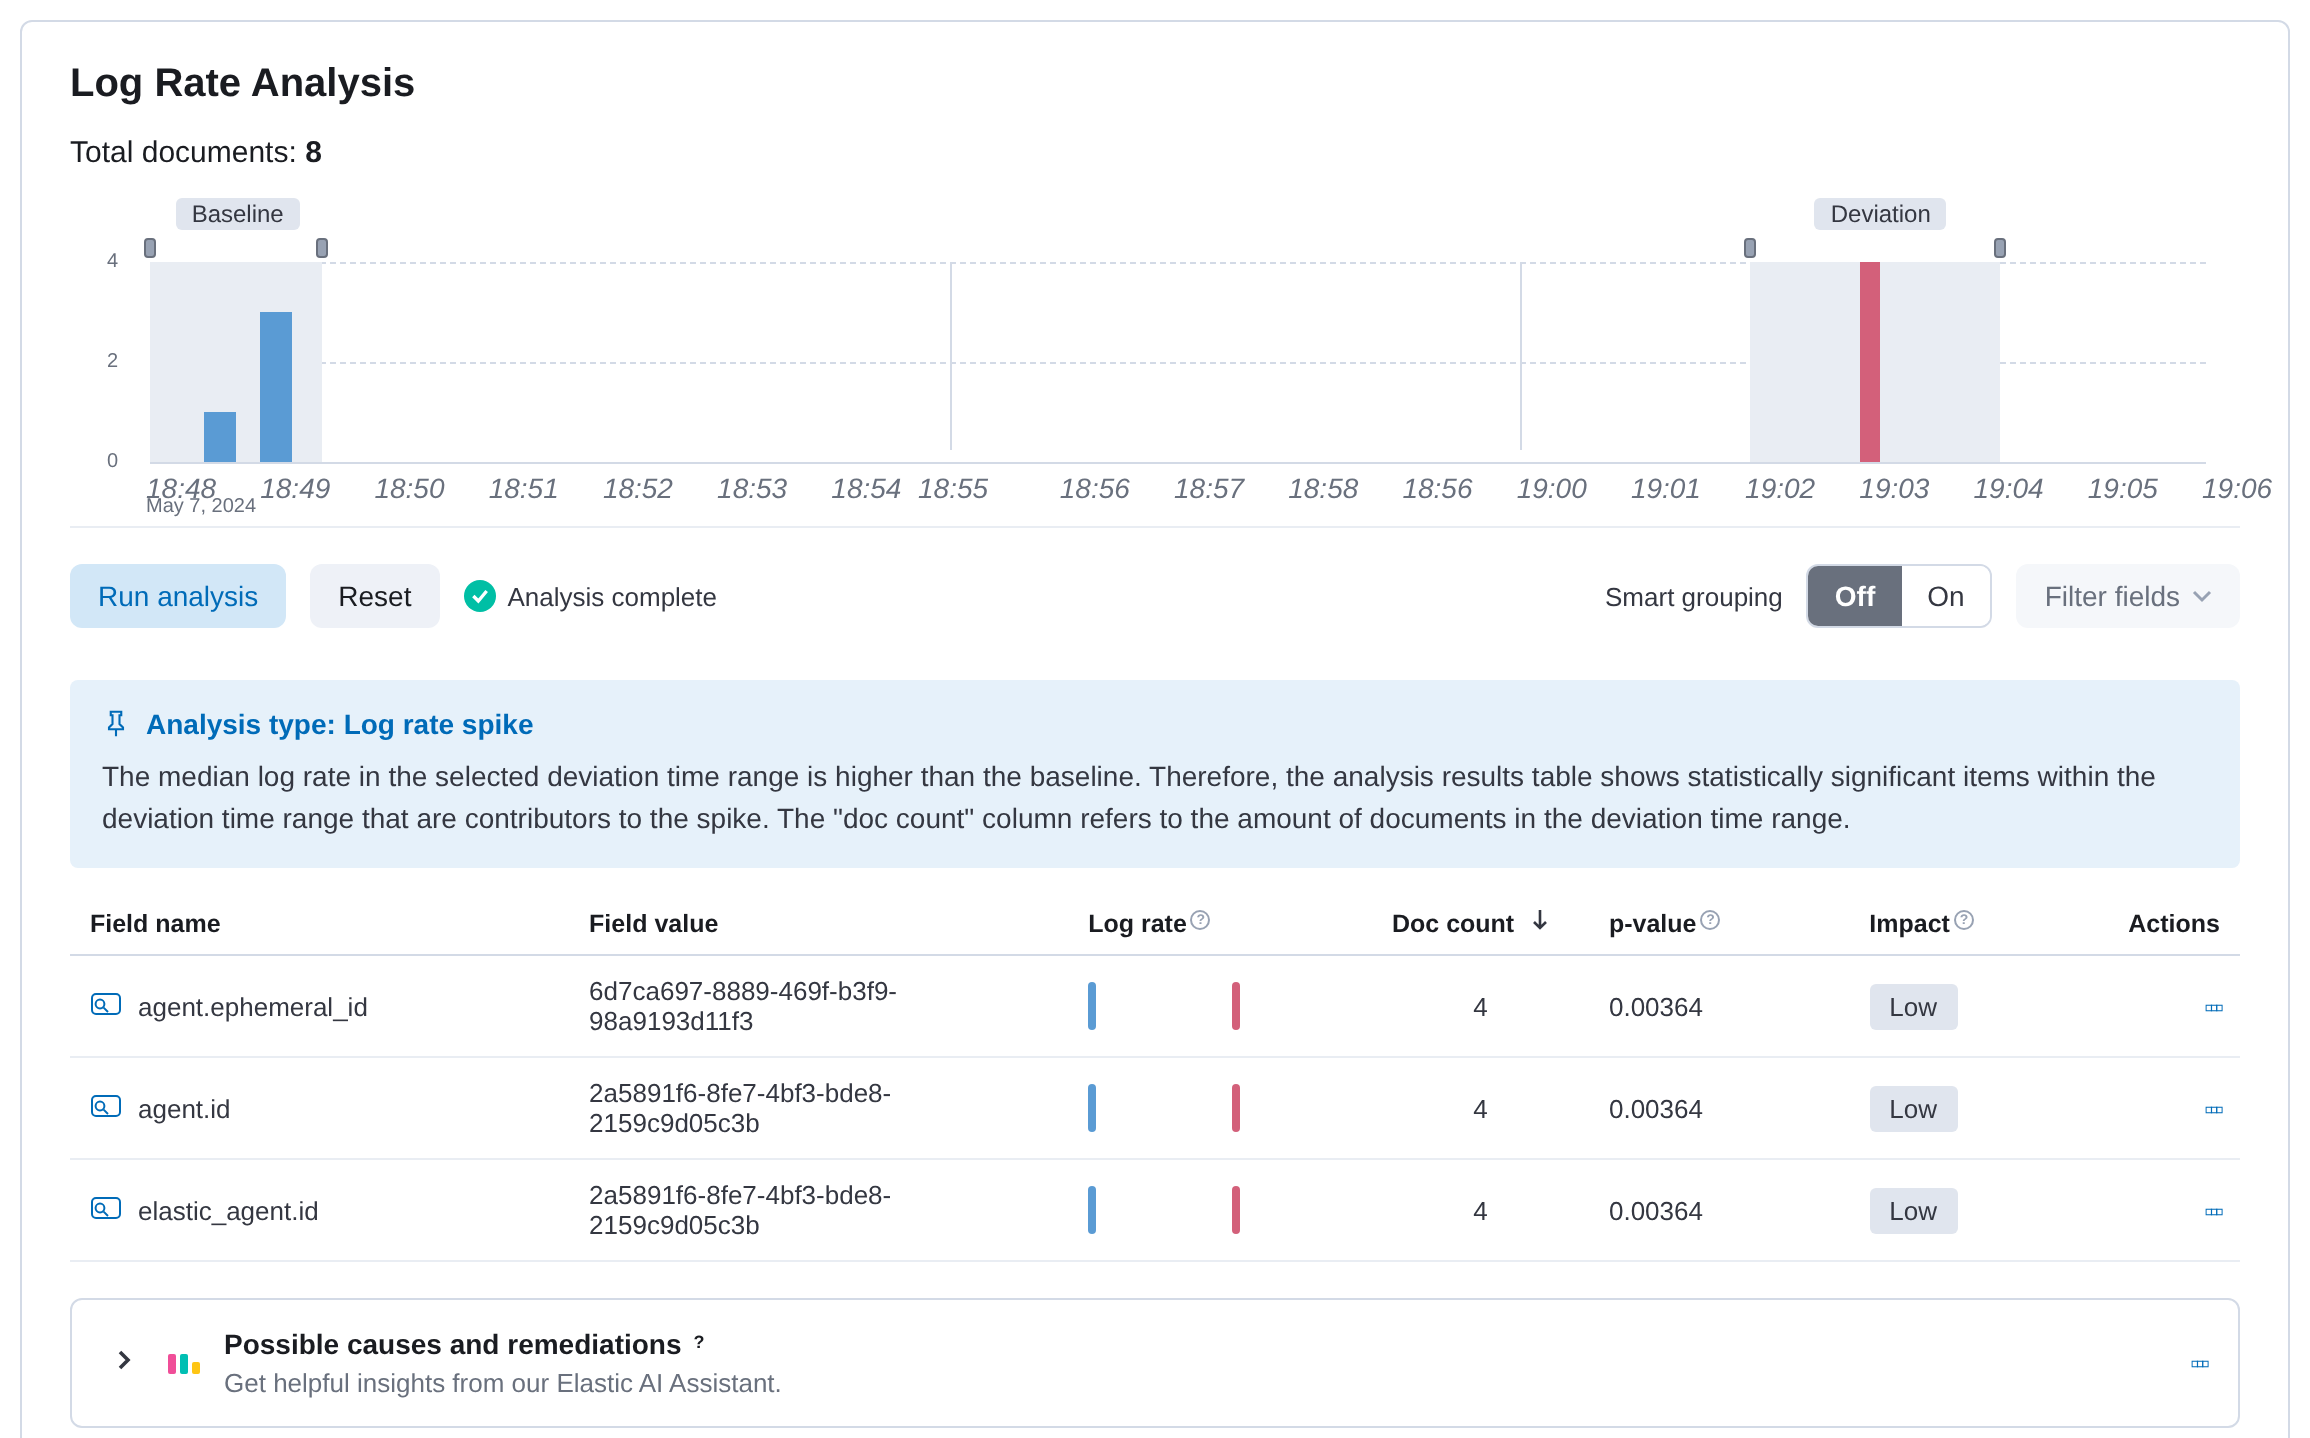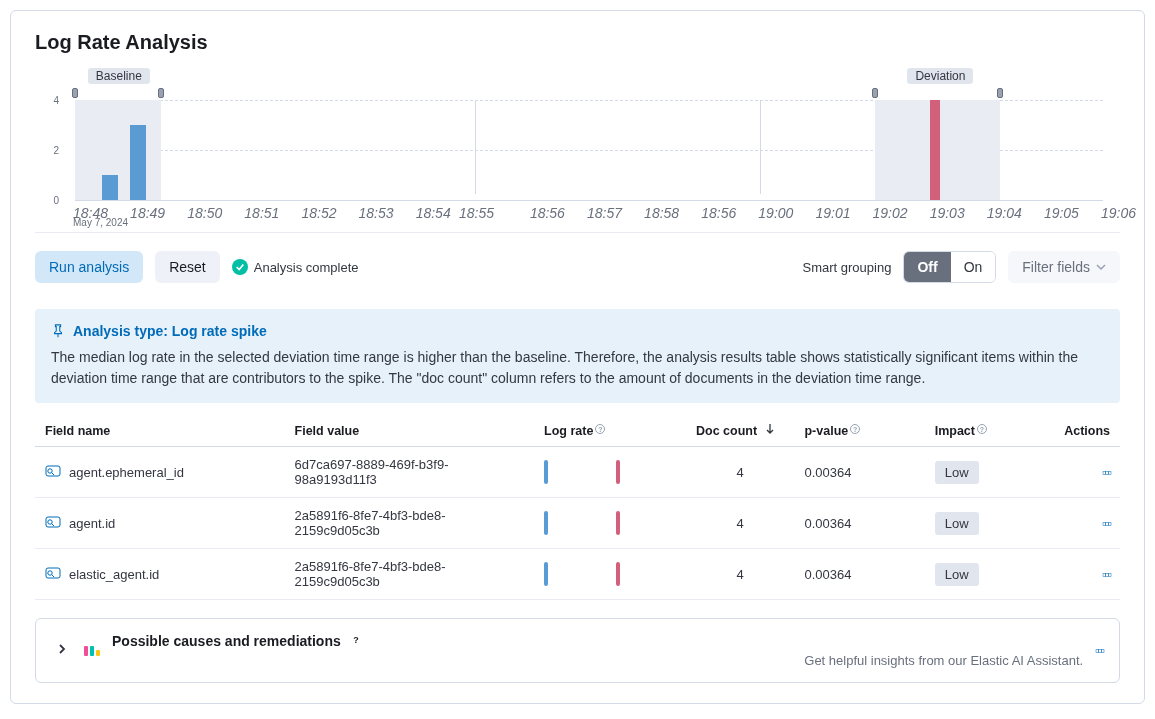--- a/index.html
+++ b/index.html
@@ -305,21 +305,21 @@
   
   .ai-panel {
     margin-top: 18px;
     border: 1px solid #d3dae6;
     border-radius: 6px;
     padding: 14px 16px;
     display: flex;
     align-items: center;
     gap: 12px;
   }
-  .ai-text { flex: 1; text-align: right; }
+  .ai-text { flex: 1; }
   .ai-title {
     font-weight: 700;
     font-size: 14px;
     display: flex;
     align-items: center;
     gap: 6px;
   }
   .ai-sub {
     color: #69707d;
     font-size: 13px;
@@ -336,20 +336,24 @@
   .col-logo span { width: 4px; height: 10px; border-radius: 1px; display: inline-block; }
   th.right, td.right { text-align: right; }
 </style>
 </head>
 <body>
 
 <div class="panel">
 
   <div class="title">Log Rate Analysis</div>
 
+  <div class="total-docs">
+    <span>Total documents:</span>
+    <strong>8</strong>
+  </div>
 
   <div class="chart-wrap">
     <div class="badge-row" id="badge-row">
         <span class="badge" style="left: 24.8333px;">Baseline</span>
         <span class="badge" style="left: 844.378px;">Deviation</span>
       </div>
     <div class="handle-row" id="handle-row">
         <div class="handle" style="left: 9px;"></div>
         <div class="handle" style="left: 94.6667px;"></div>
         <div class="handle" style="left: 808.556px;"></div>

